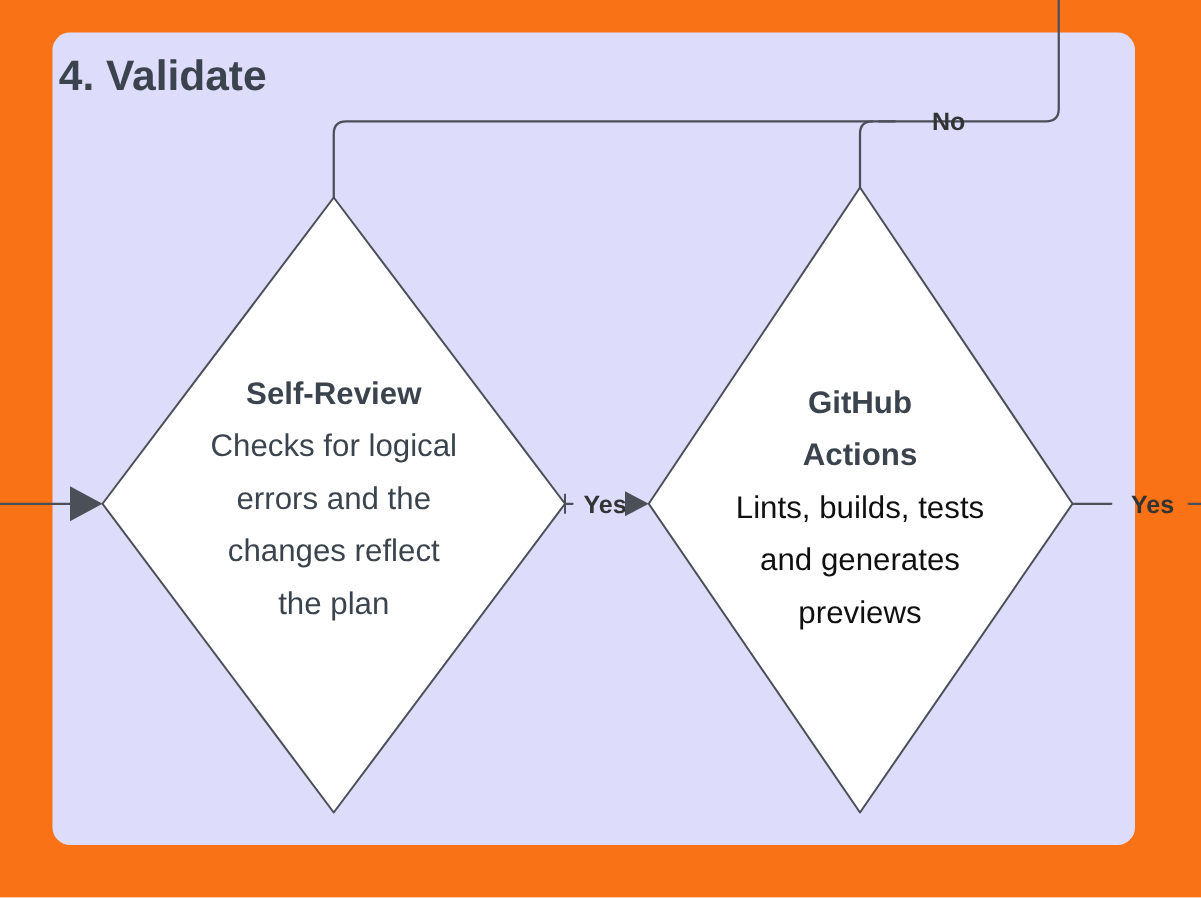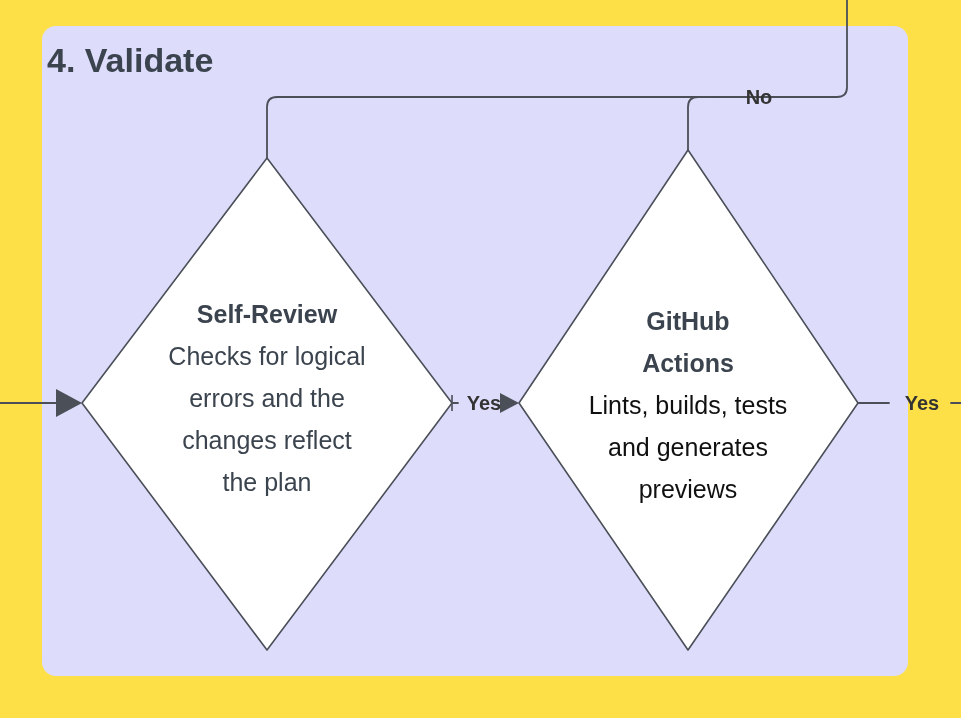--- a/index.html
+++ b/index.html
@@ -8,21 +8,21 @@
     padding: 0;
     background: #ffffff;
   }
   body {
     font-family: "Liberation Sans", sans-serif;
   }
   #canvas {
     position: relative;
     width: 961px;
     height: 718px;
-    background: #fde047;
+    background: #f97316;
     overflow: hidden;
   }
   #flow-svg {
     position: absolute;
     left: 0;
     top: 0;
     width: 961px;
     height: 718px;
   }
   .panel-title {

